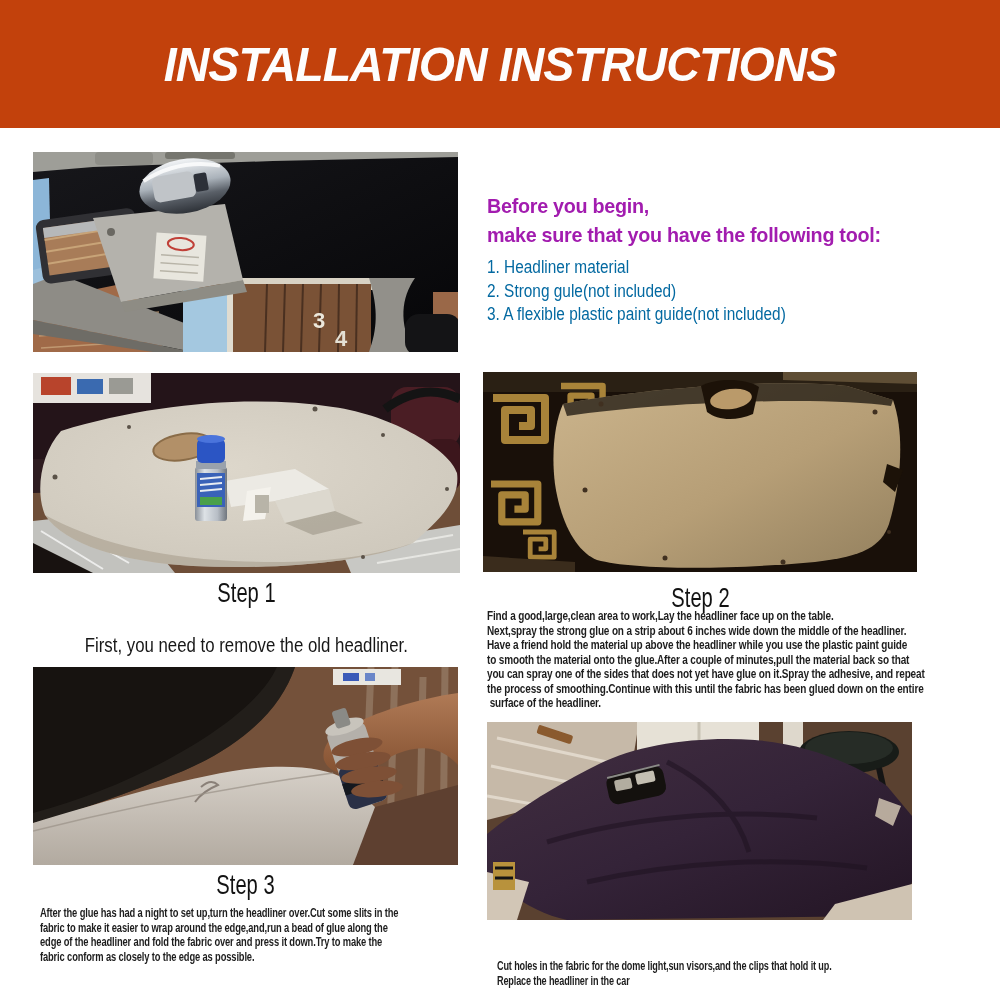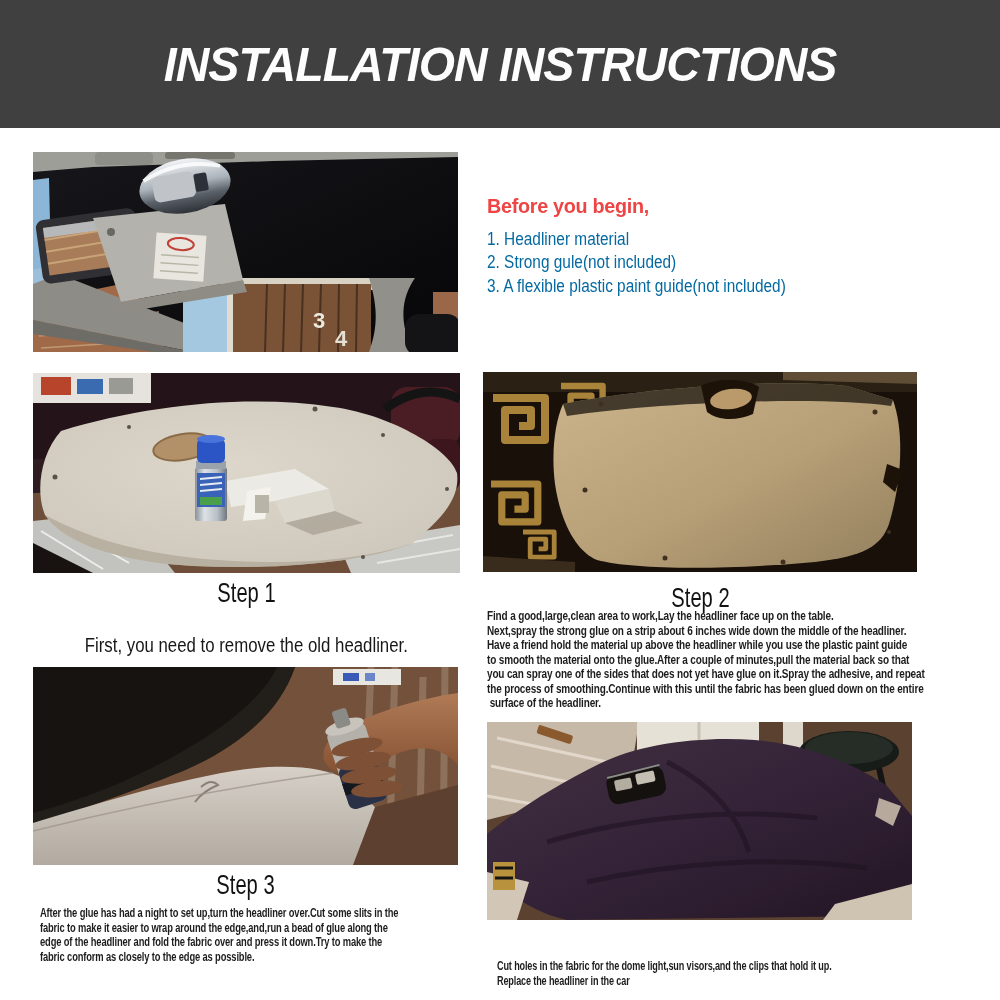--- a/index.html
+++ b/index.html
@@ -1,29 +1,29 @@
 <!DOCTYPE html>
 <html><head>
 <meta charset="utf-8">
 <style>
   html,body{margin:0;padding:0;background:#ffffff;}
   .page{position:relative;width:1000px;height:1000px;background:#ffffff;
         font-family:"Liberation Sans",sans-serif;color:#1b1b1b;overflow:hidden;}
   .abs{position:absolute;}
 
   
-  .header{left:0;top:0;width:1000px;height:128px;background:#404040;}
+  .header{left:0;top:0;width:1000px;height:128px;background:#c2410c;}
   .header h1{margin:0;height:128px;line-height:128px;text-align:center;
              font-style:italic;font-weight:bold;font-size:49px;color:#fdfdfd;
              letter-spacing:-1px;white-space:nowrap;}
   .cxc{display:inline-block;transform:scaleX(.95);}
 
   
   .intro{left:487px;top:192px;width:505px;}
-  .intro-h{font-weight:bold;font-size:21px;line-height:28.5px;color:#ef4444;
+  .intro-h{font-weight:bold;font-size:21px;line-height:28.5px;color:#a21caf;
            letter-spacing:-.3px;white-space:nowrap;}
   .intro-h .cxl{transform:scaleX(.94);}
   .intro-list{margin-top:7px;}
   .tool-item{font-size:17.5px;line-height:23.5px;color:#0369a1;white-space:nowrap;}
   .tool-item .cxl{transform:scaleX(.88);}
   .cxl{display:inline-block;transform-origin:0 50%;}
 
   
   .step-title{font-weight:normal;font-size:28px;line-height:32px;text-align:center;
               color:#121212;white-space:nowrap;}
@@ -135,20 +135,21 @@
     <g transform="rotate(-10 152 34)">
       <ellipse cx="152" cy="34" rx="46" ry="27" fill="url(#p1chrome)"></ellipse>
       <rect x="120" y="20" width="42" height="26" rx="6" fill="#c0c4c8"></rect>
       <rect x="162" y="24" width="13" height="18" rx="2" fill="#2c3038"></rect>
       <path d="M112,22 Q150,6 190,20" stroke="#ffffff" stroke-width="4" fill="none" opacity=".8"></path>
     </g>
   </svg>
 
   <div class="abs intro">
     <div class="intro-h"><span class="cxl">Before you begin,</span></div>
+    <div class="intro-h"><span class="cxl">make sure that you have the following tool:</span></div>
     <div class="intro-list">
       <div class="tool-item"><span class="cxl">1. Headliner material</span></div>
       <div class="tool-item"><span class="cxl">2. Strong gule(not included)</span></div>
       <div class="tool-item"><span class="cxl">3. A flexible plastic paint guide(not included)</span></div>
     </div>
   </div>
 
   <svg class="abs" style="left:33px;top:373px" width="427" height="200" viewBox="0 0 427 200" aria-label="Removed beige headliner board on a table with a spray glue can standing on it">
     <defs>
       <radialGradient id="p2hl" cx=".45" cy=".4" r=".9">

